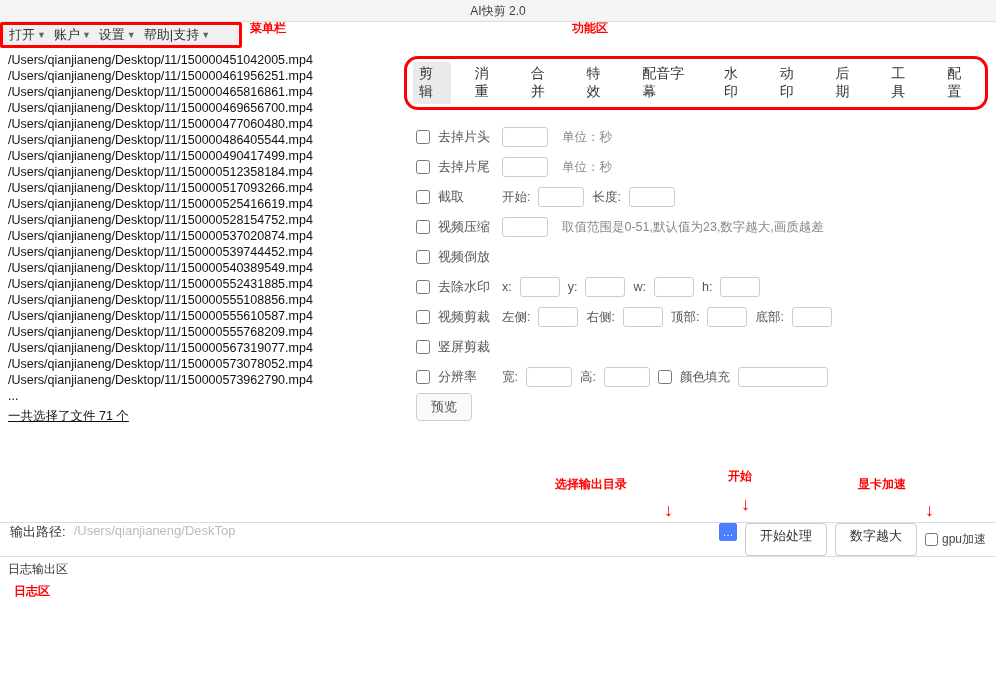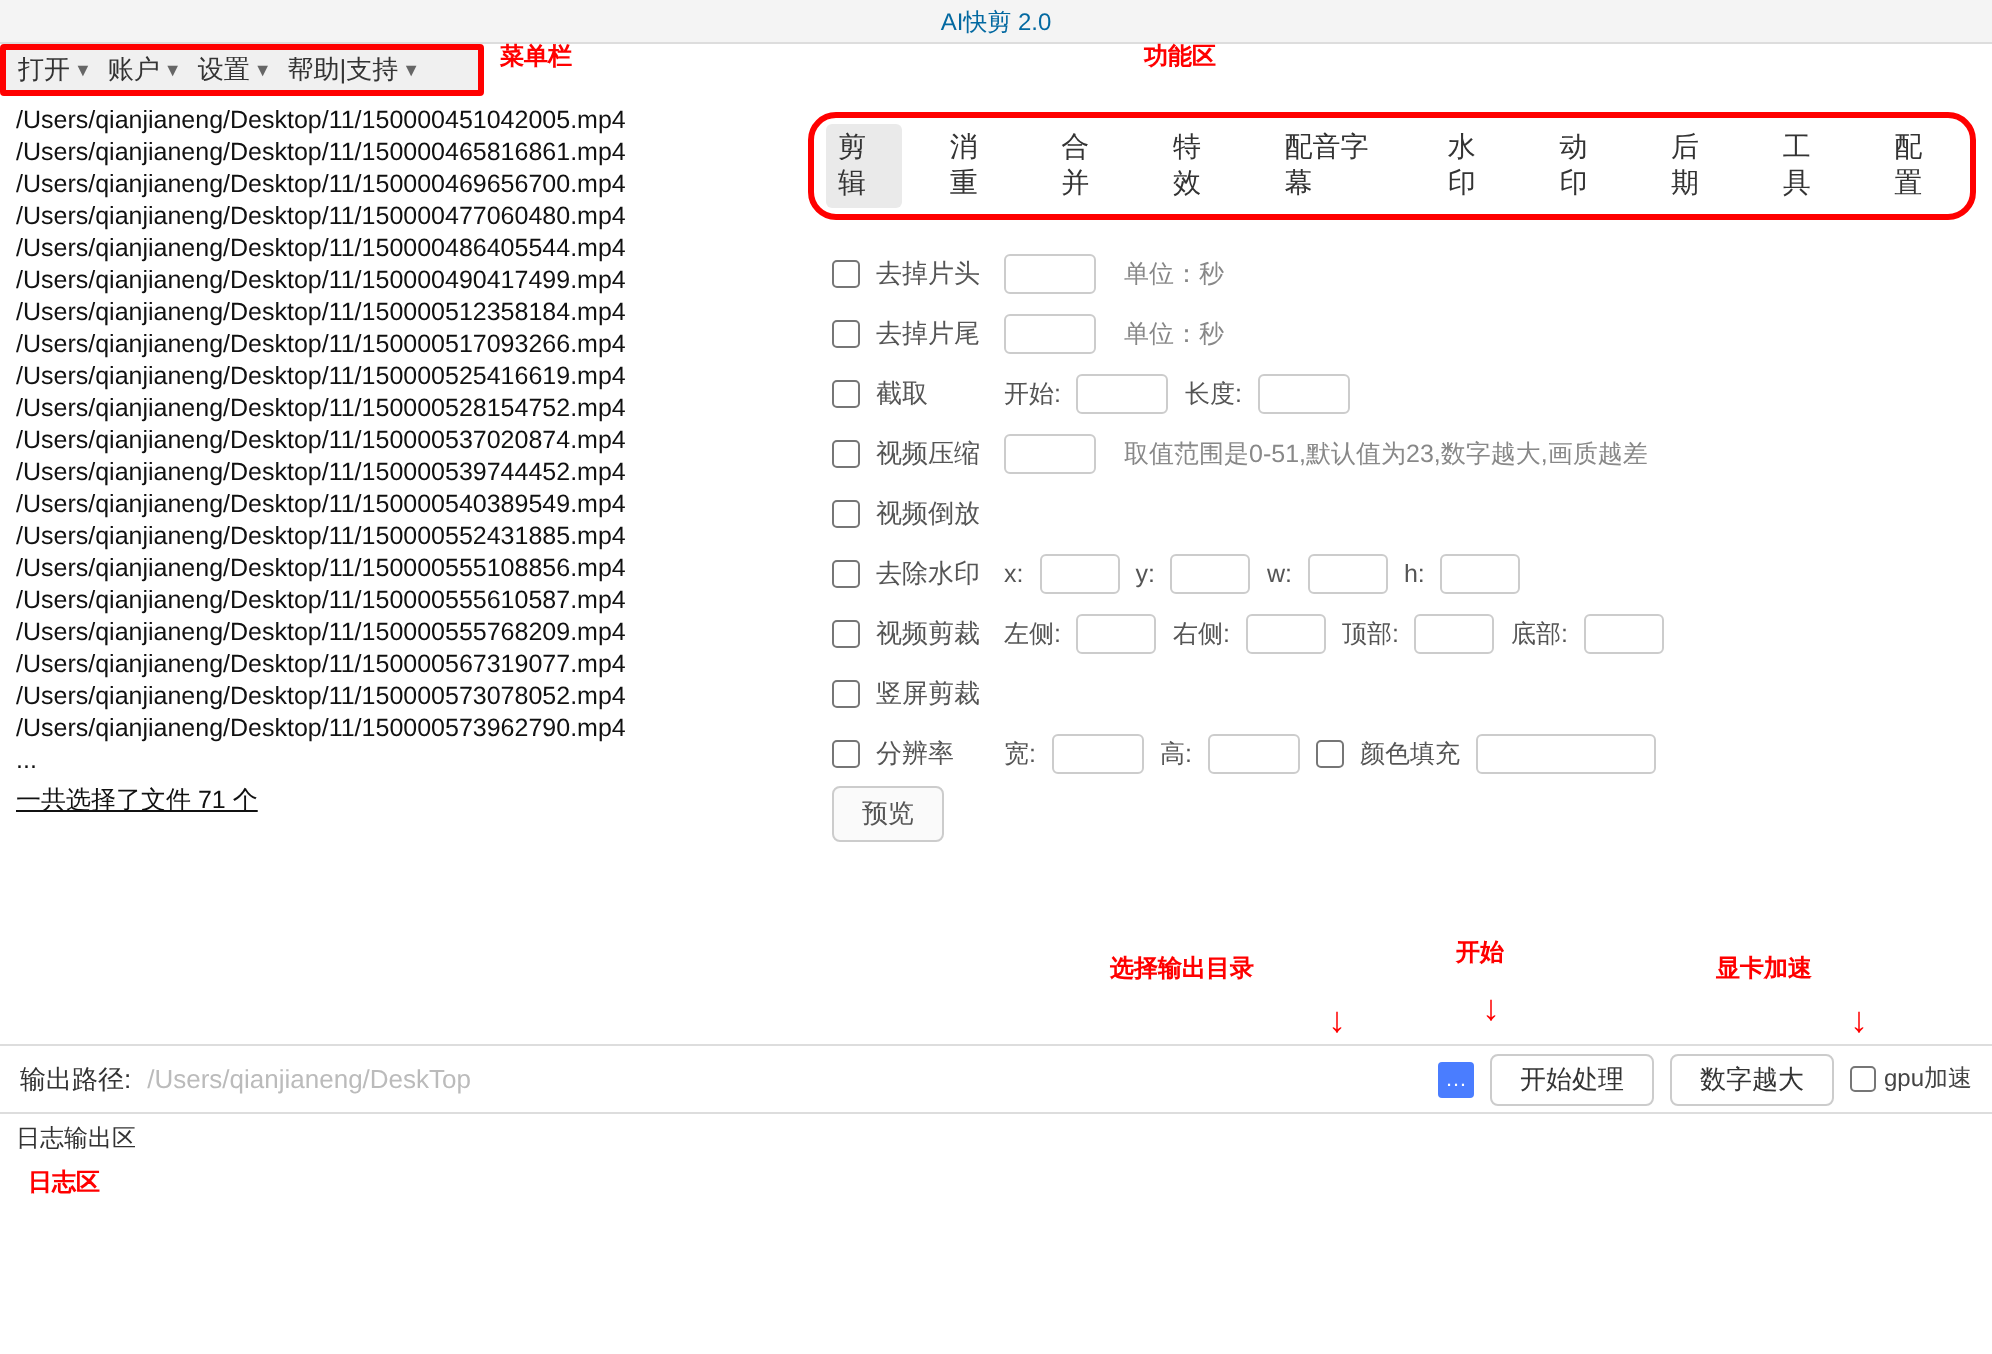--- a/index.html
+++ b/index.html
@@ -1,18 +1,18 @@
 <!DOCTYPE html>
 <html><head>
 <meta charset="utf-8">
 <style>
   * { box-sizing: border-box; margin: 0; padding: 0; font-family: -apple-system, "PingFang SC", "Helvetica Neue", Arial, sans-serif; }
   body { width: 996px; height: 677px; background: #fff; font-size: 13px; color: #333; overflow: hidden; position: relative; }
 
-  .titlebar { height: 22px; text-align: center; font-size: 12px; color: #0369a1; line-height: 22px; background: #f4f4f4; border-bottom: 1px solid #ddd; }
+  .titlebar { height: 22px; text-align: center; font-size: 12px; color: #404040; line-height: 22px; background: #f4f4f4; border-bottom: 1px solid #ddd; }
 
   .menubar-wrap { position: relative; }
   .menubar { height: 26px; display: flex; align-items: center; background: #f0f0f0; border: 3px solid #f00; width: 242px; padding: 0 2px; border-radius: 2px; font-size: 13px; }
   .menubar .menu-item { padding: 0 4px; cursor: pointer; display: flex; align-items: center; gap: 2px; }
   .menubar .caret { font-size: 9px; color: #666; }
 
   .annot { position: absolute; color: #f00; font-size: 12px; font-weight: bold; pointer-events: none; font-family: "KaiTi","STKaiti",serif; }
   .arrow { position: absolute; color: #f00; font-size: 18px; pointer-events: none; }
 
   .main { display: flex; height: 474px; }
@@ -29,21 +29,21 @@
   .options { padding: 12px 8px 8px 24px; font-size: 13px; color: #555; }
   .opt-row { display: flex; align-items: center; height: 30px; gap: 8px; }
   .opt-row input[type=checkbox] { width: 14px; height: 14px; }
   .opt-row .lbl { width: 56px; }
   .opt-row .txtsm { width: 46px; height: 20px; border: 1px solid #ccc; border-radius: 3px; background: #fff; }
   .opt-row .txtxs { width: 40px; height: 20px; border: 1px solid #ccc; border-radius: 3px; background: #fff; }
   .opt-row .note { color: #888; margin-left: 6px; font-size: 12.5px; }
   .opt-row .k { color: #555; font-size: 12.5px; }
   .btn { display: inline-block; padding: 4px 14px; border: 1px solid #ccc; border-radius: 4px; background: #fafafa; cursor: pointer; font-size: 13px; }
 
-  .bottombar { height: 34px; border-top: 1px solid #ddd; display: flex; align-items: center; padding: 0 10px; gap: 8px; font-size: 13px; }
+  .bottombar { height: 34px; border-top: 1px solid #ddd; display: flex; padding: 0 10px; gap: 8px; font-size: 13px; }
   .bottombar .lbl2 { color: #333; }
   .bottombar .path { color: #bbb; flex: 0 0 auto; width: 540px; }
   .bottombar .spacer { flex: 1; }
   .bluebtn { width: 18px; height: 18px; background: #4a7dff; border-radius: 2px; cursor: pointer; color: #fff; font-size: 11px; text-align: center; line-height: 18px; }
   .bottombar .act { padding: 3px 14px; border: 1px solid #ccc; border-radius: 4px; background: #fff; cursor: pointer; }
   .bottombar .chk { display: flex; align-items: center; gap: 4px; font-size: 12px; color: #444; }
 
   .logarea { border-top: 1px solid #ddd; padding: 4px 8px; height: 120px; position: relative; }
   .logarea .loglbl { font-size: 12px; color: #333; }
 </style>
@@ -73,20 +73,21 @@
       <span class="caret">▼</span>
     </span>
   </div>
   <div class="annot" style="left:250px; top:-2px;">菜单栏</div>
   <div class="annot" style="left:572px; top:-2px;">功能区</div>
 </div>
 
 <div class="main">
   <div class="filelist" id="flist">
       <div class="row">/Users/qianjianeng/Desktop/11/150000451042005.mp4</div>
+      <div class="row">/Users/qianjianeng/Desktop/11/150000461956251.mp4</div>
       <div class="row">/Users/qianjianeng/Desktop/11/150000465816861.mp4</div>
       <div class="row">/Users/qianjianeng/Desktop/11/150000469656700.mp4</div>
       <div class="row">/Users/qianjianeng/Desktop/11/150000477060480.mp4</div>
       <div class="row">/Users/qianjianeng/Desktop/11/150000486405544.mp4</div>
       <div class="row">/Users/qianjianeng/Desktop/11/150000490417499.mp4</div>
       <div class="row">/Users/qianjianeng/Desktop/11/150000512358184.mp4</div>
       <div class="row">/Users/qianjianeng/Desktop/11/150000517093266.mp4</div>
       <div class="row">/Users/qianjianeng/Desktop/11/150000525416619.mp4</div>
       <div class="row">/Users/qianjianeng/Desktop/11/150000528154752.mp4</div>
       <div class="row">/Users/qianjianeng/Desktop/11/150000537020874.mp4</div>

